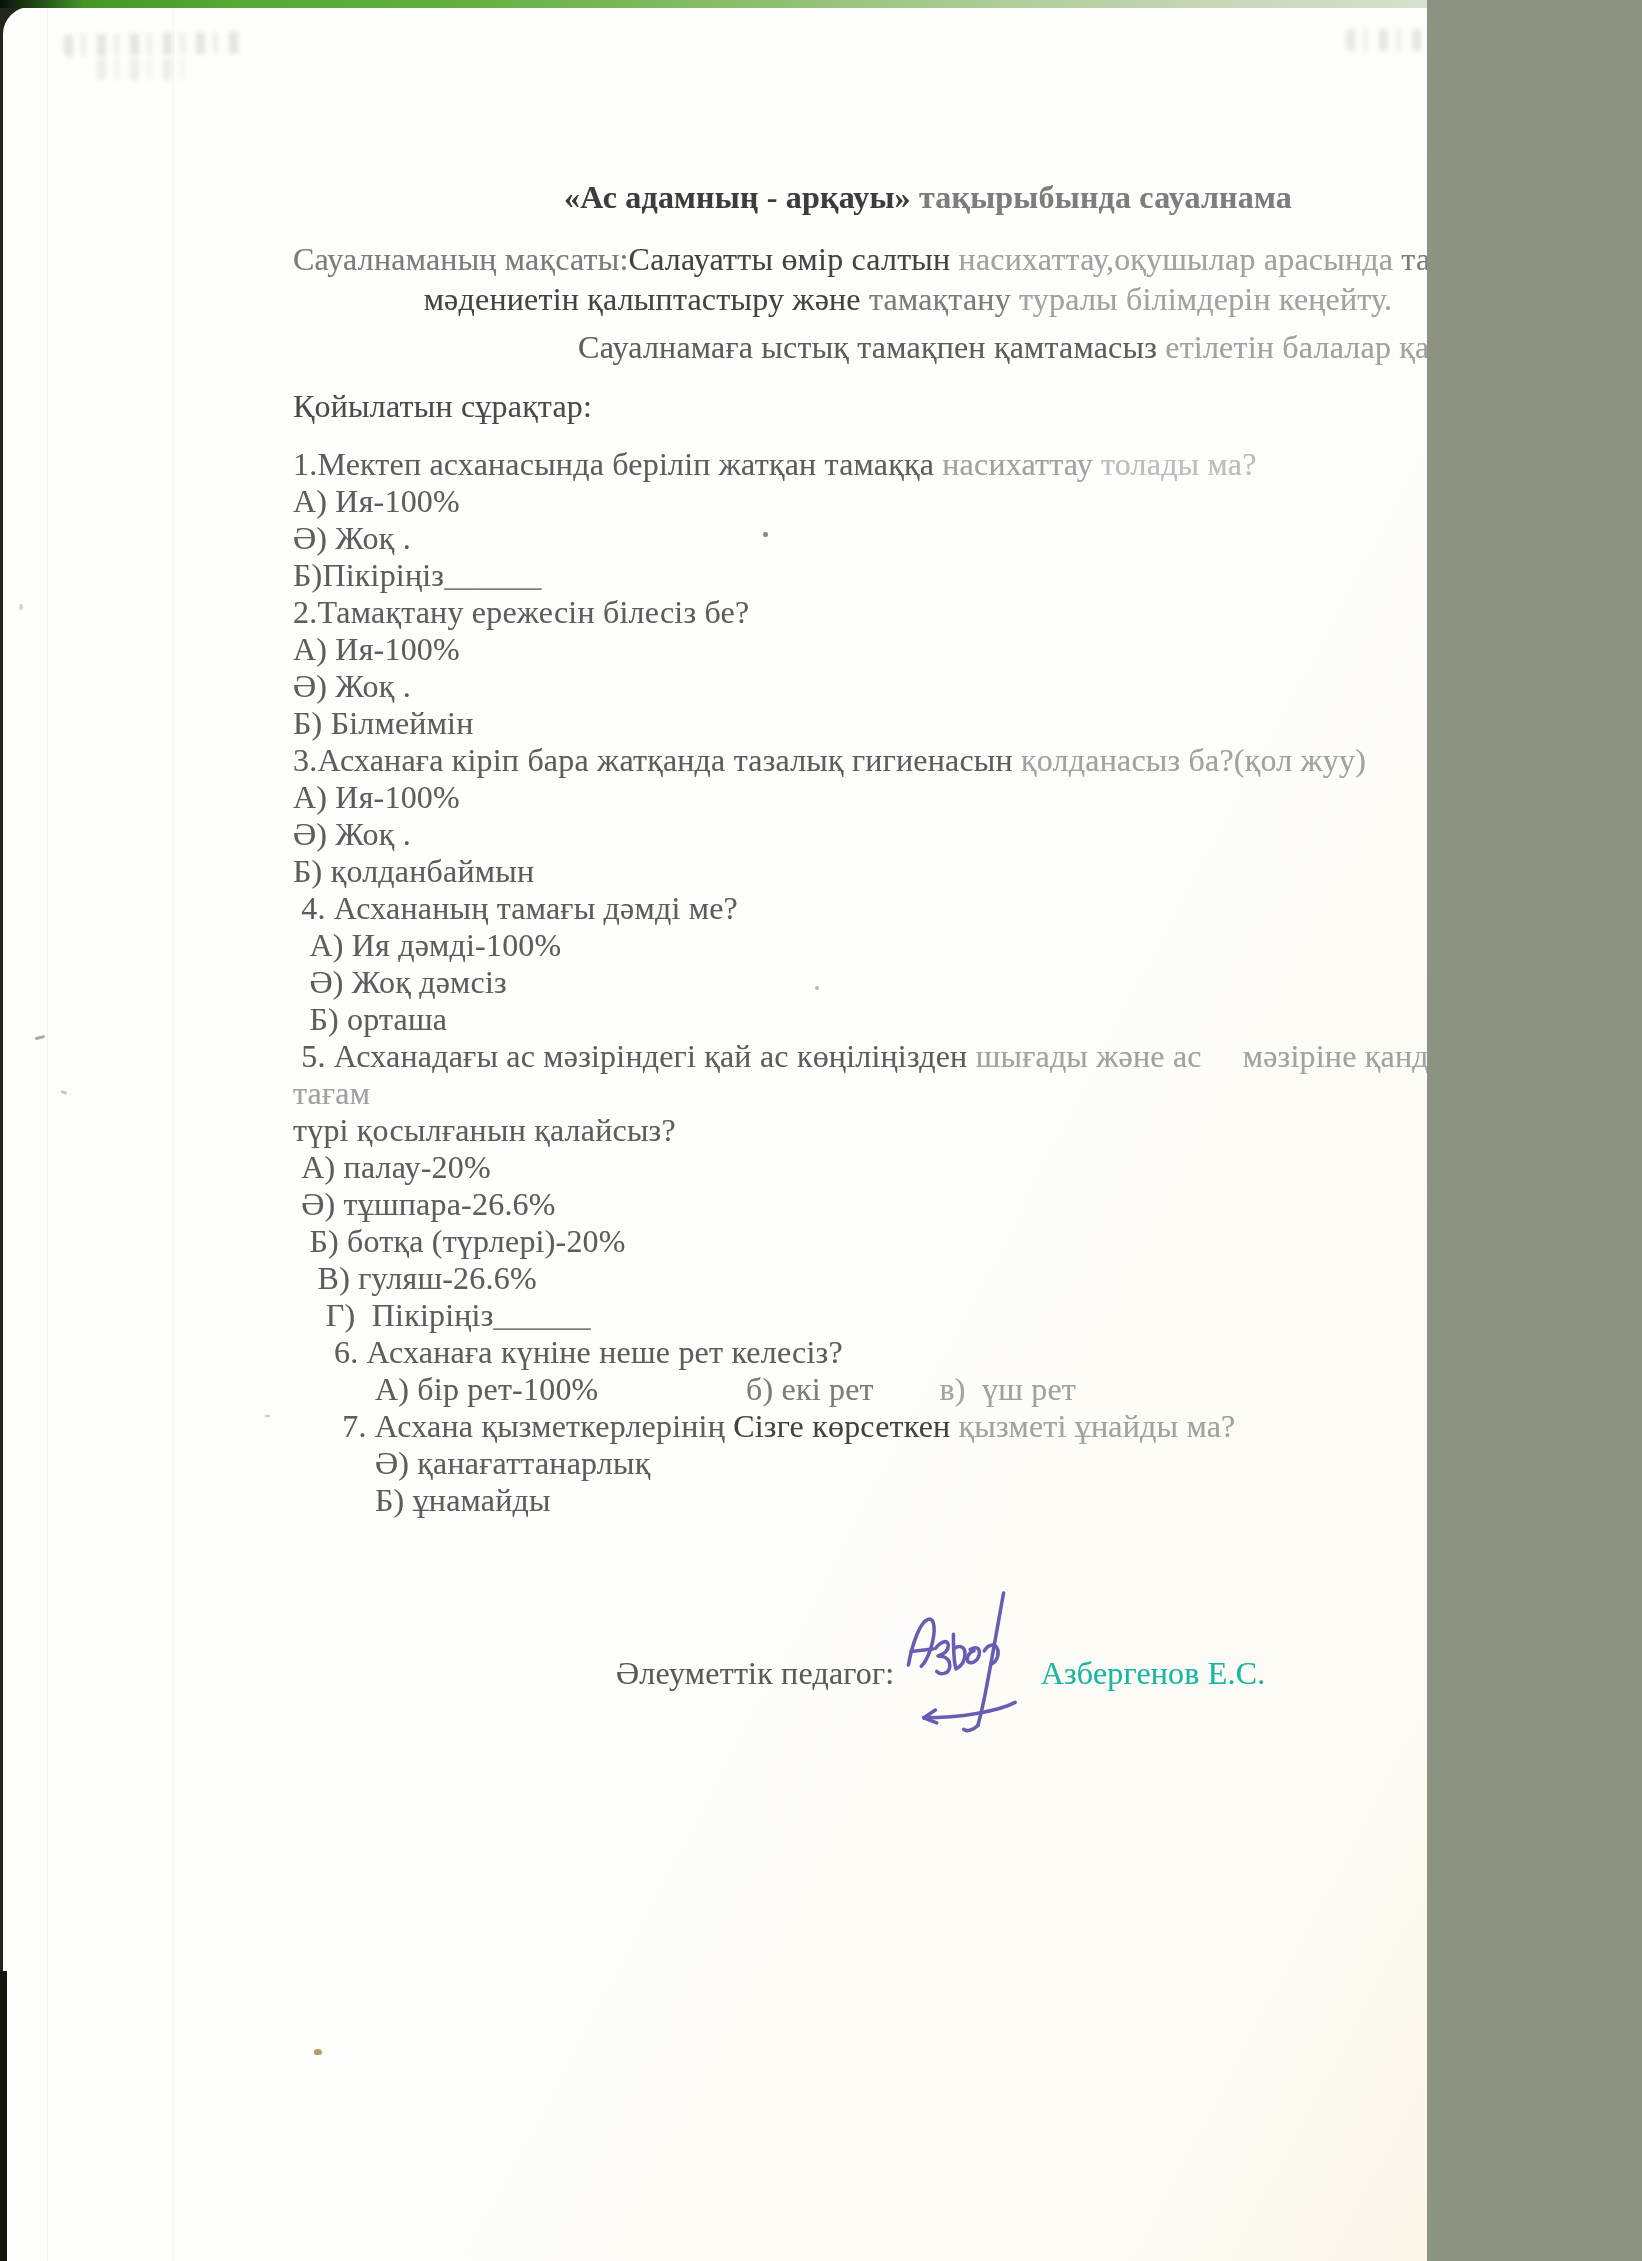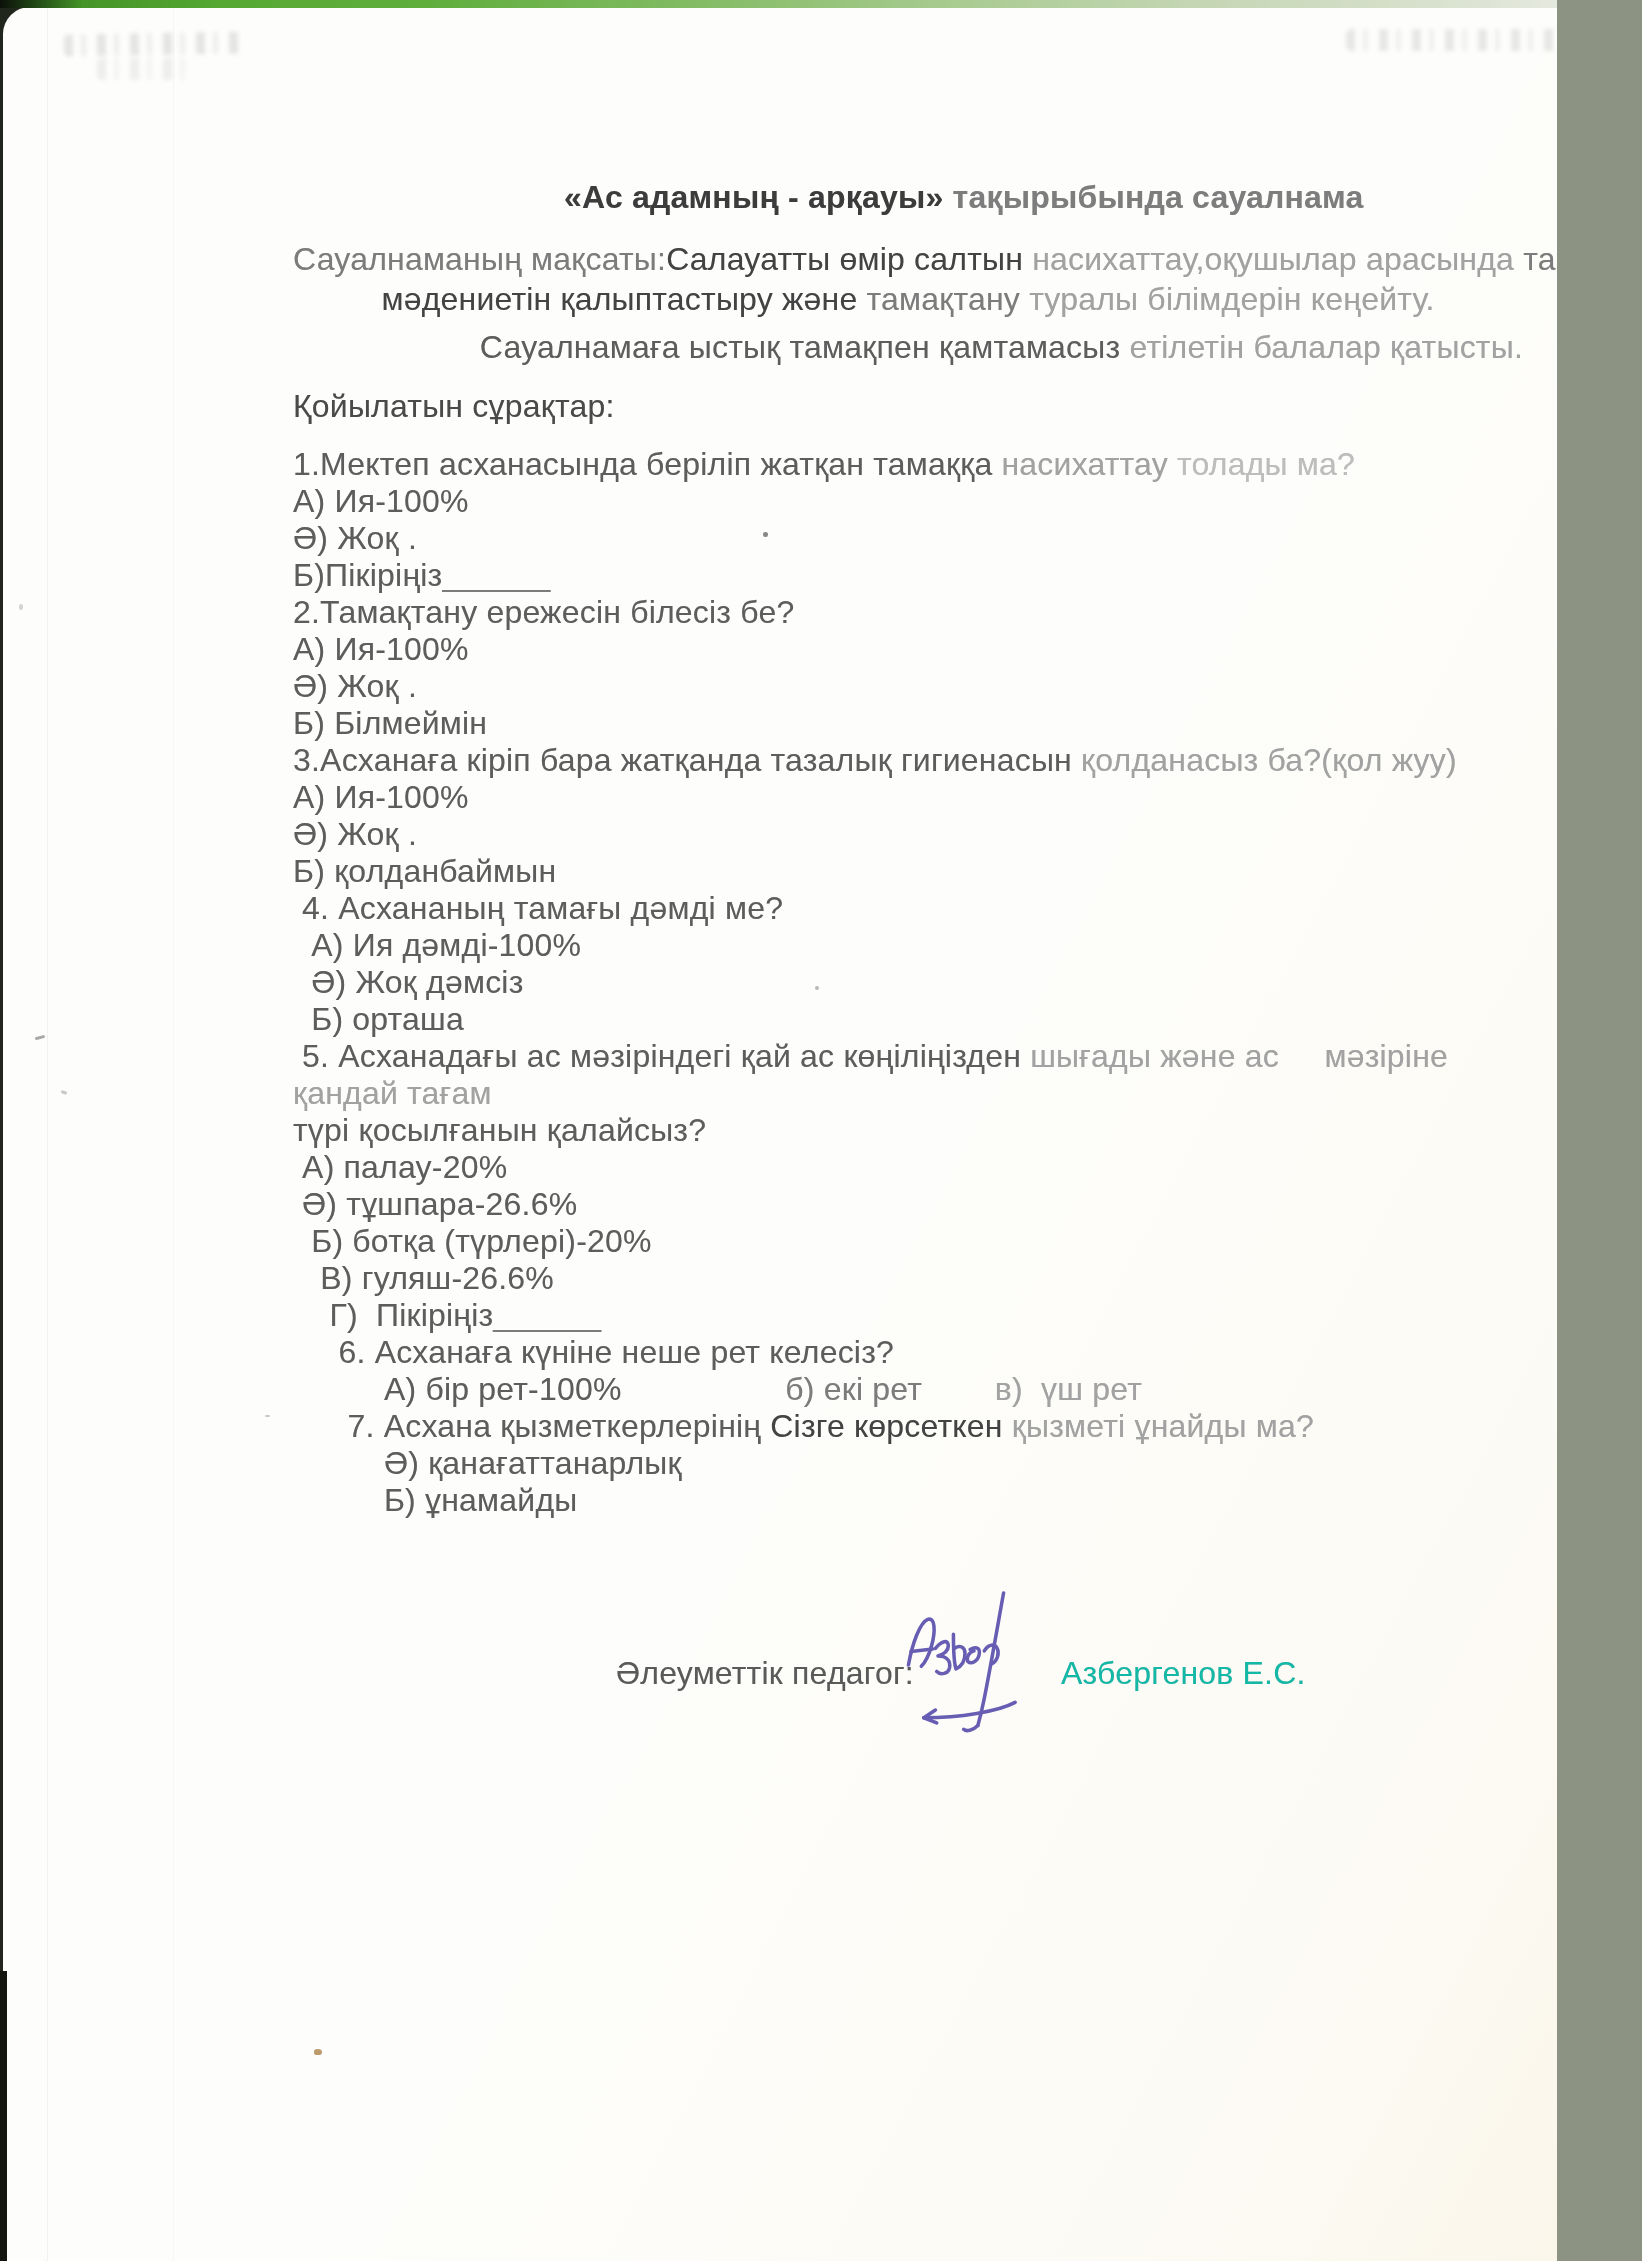--- a/index.html
+++ b/index.html
@@ -1,17 +1,17 @@
 <!DOCTYPE html>
 <html style="font-size:10.3px"><head>
 <meta charset="utf-8">
 <style>
   html,body{margin:0;padding:0;background:#8d9383;}
-  .scan{position:relative;width:1557px;height:2261px;background:#20261c;overflow:hidden;
-        font-family:Liberation Sans, sans-serif;}
+  .scan{position:relative;width:1427px;height:2261px;background:#20261c;overflow:hidden;
+        font-family:Liberation Serif, serif;}
   .paper{position:absolute;left:2.6px;top:7px;right:0;bottom:0;
          background:linear-gradient(118deg,#fdfdfb 55%,#fcfaf3 88%,#faf6ea 100%);
          border-top-left-radius:27px;}
   .top-strip{position:absolute;left:0;top:0;width:1643px;height:8.4px;z-index:6;
          background:linear-gradient(90deg,#0c100a 0%,#1e4414 2%,#459427 5%,#55a933 14%,
            #5fae3c 26%,#82bb63 42%,#a8cb90 58%,#c3d5b2 72%,#d5dfc9 85%,#e4e8dd 94%,#eef0ea 100%);}
   .edge-a{position:absolute;left:0;top:245px;bottom:0;width:1.9px;background:#262620;opacity:.8;z-index:5;}
   .edge-b{position:absolute;left:0;top:1971px;bottom:0;width:7px;background:#15150f;z-index:5;}
   .vline{position:absolute;top:8.4px;bottom:0;width:1.3px;z-index:2;}
   .vline.v1{left:47px;background:rgba(90,90,90,.07);}

